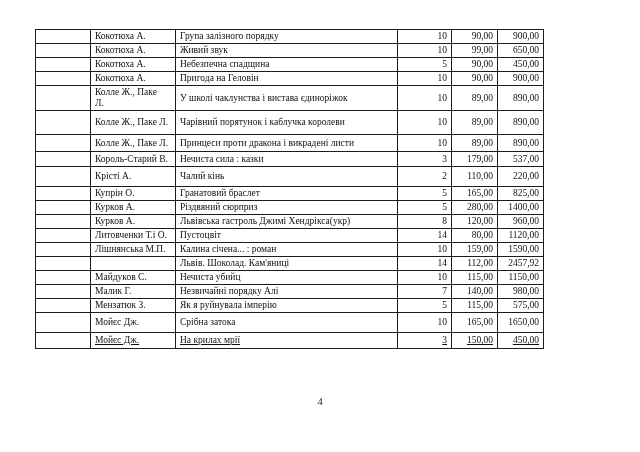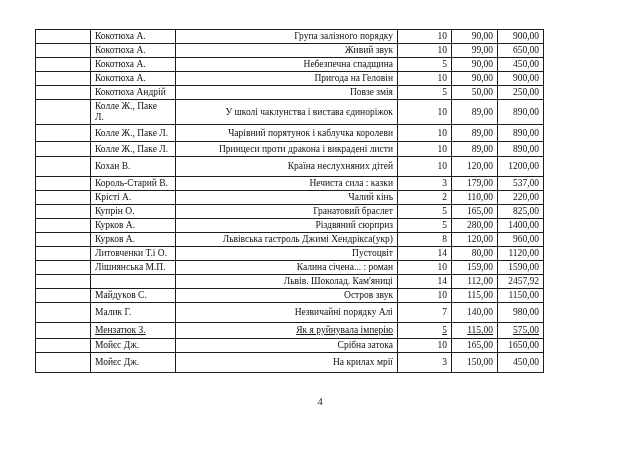--- a/index.html
+++ b/index.html
@@ -31,21 +31,21 @@
     line-height: 11px;
   }
   table.book-table td {
     border: 1px solid #1c1c1c;
     padding: 1px 4px;
     vertical-align: middle;
     overflow: hidden;
   }
   td.c-blank { padding: 0; }
   td.c-author { white-space: pre-line; }
-  td.c-title { white-space: nowrap; text-align: right; }
+  td.c-title { white-space: nowrap; }
   td.c-num { text-align: right; padding-right: 5px; white-space: nowrap; }
   tr.book-row { height: 13px; }
   tr.book-row:nth-child(6)  { height: 24px; }
   tr.book-row:nth-child(7)  { height: 17px; }
   tr.book-row:nth-child(8)  { height: 15px; }
   tr.book-row:nth-child(9)  { height: 20px; }
   tr.book-row:nth-child(19) { height: 20px; }
   tr.book-row:nth-child(20) { height: 16px; text-decoration: underline; }
   tr.book-row:nth-child(22) { height: 20px; }
   .page-number {
@@ -100,28 +100,20 @@
         <tr class="book-row">
           <td class="c-blank"></td>
           <td class="c-author">Кокотюха А.</td>
           <td class="c-title">Пригода на Геловін</td>
           <td class="c-num">10</td>
           <td class="c-num">90,00</td>
           <td class="c-num">900,00</td>
         </tr>
         <tr class="book-row">
           <td class="c-blank"></td>
-          <td class="c-author">Кокотюха Андрій</td>
-          <td class="c-title">Повзе змія</td>
-          <td class="c-num">5</td>
-          <td class="c-num">50,00</td>
-          <td class="c-num">250,00</td>
-        </tr>
-        <tr class="book-row">
-          <td class="c-blank"></td>
           <td class="c-author">Колле  Ж., Паке
 Л.</td>
           <td class="c-title">У школі чаклунства і вистава єдиноріжок</td>
           <td class="c-num">10</td>
           <td class="c-num">89,00</td>
           <td class="c-num">890,00</td>
         </tr>
         <tr class="book-row">
           <td class="c-blank"></td>
           <td class="c-author">Колле Ж.,  Паке Л.</td>
@@ -130,28 +122,20 @@
           <td class="c-num">89,00</td>
           <td class="c-num">890,00</td>
         </tr>
         <tr class="book-row">
           <td class="c-blank"></td>
           <td class="c-author">Колле Ж., Паке Л.</td>
           <td class="c-title">Принцеси проти дракона і викрадені листи</td>
           <td class="c-num">10</td>
           <td class="c-num">89,00</td>
           <td class="c-num">890,00</td>
-        </tr>
-        <tr class="book-row">
-          <td class="c-blank"></td>
-          <td class="c-author">Кохан В.</td>
-          <td class="c-title">Країна неслухняних дітей</td>
-          <td class="c-num">10</td>
-          <td class="c-num">120,00</td>
-          <td class="c-num">1200,00</td>
         </tr>
         <tr class="book-row">
           <td class="c-blank"></td>
           <td class="c-author">Король-Старий В.</td>
           <td class="c-title">Нечиста сила : казки</td>
           <td class="c-num">3</td>
           <td class="c-num">179,00</td>
           <td class="c-num">537,00</td>
         </tr>
         <tr class="book-row">
@@ -206,21 +190,21 @@
           <td class="c-blank"></td>
           <td class="c-author"></td>
           <td class="c-title">Львів. Шоколад. Кам'яниці</td>
           <td class="c-num">14</td>
           <td class="c-num">112,00</td>
           <td class="c-num">2457,92</td>
         </tr>
         <tr class="book-row">
           <td class="c-blank"></td>
           <td class="c-author">Майдуков С.</td>
-          <td class="c-title">Остров звук</td>
+          <td class="c-title">Нечиста убийц</td>
           <td class="c-num">10</td>
           <td class="c-num">115,00</td>
           <td class="c-num">1150,00</td>
         </tr>
         <tr class="book-row">
           <td class="c-blank"></td>
           <td class="c-author">Малик Г.</td>
           <td class="c-title">Незвичайні  порядку  Алі</td>
           <td class="c-num">7</td>
           <td class="c-num">140,00</td>

